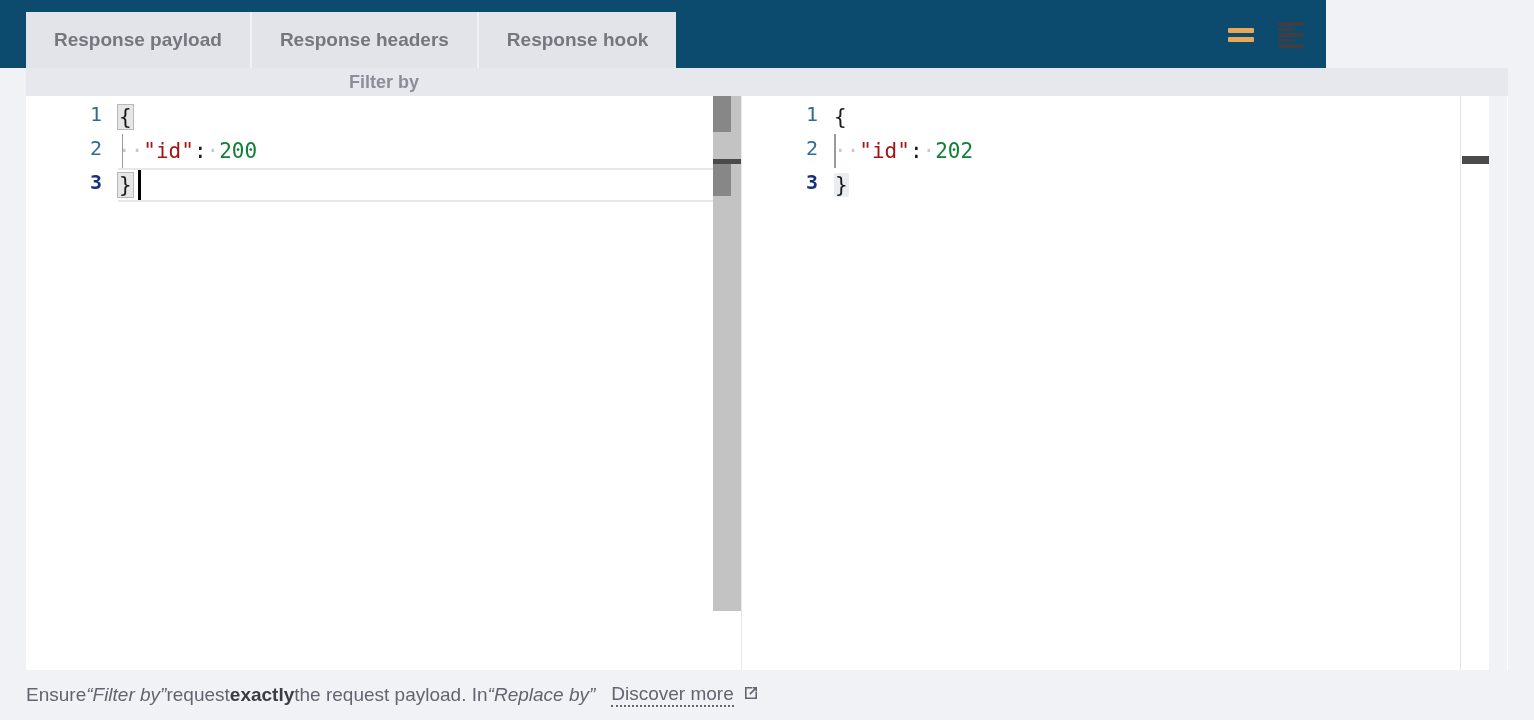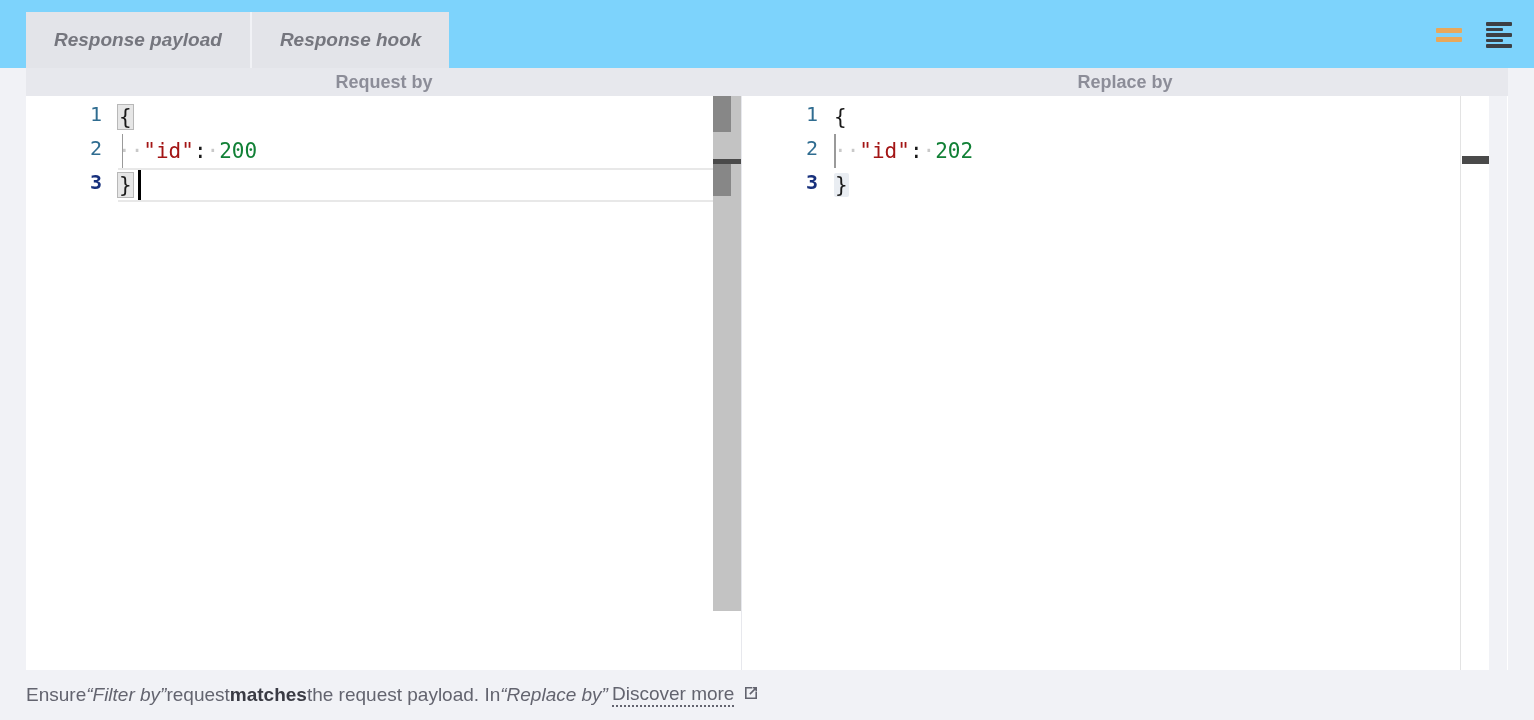--- a/index.html
+++ b/index.html
@@ -15,24 +15,23 @@
     position: relative;
     width: 1534px;
     height: 720px;
     background: #f1f2f6;
   }
 
   
   .tabbar {
     position: absolute;
     left: 0; top: 0;
-    width: 1534px;
+    width: 1326px;
     height: 68px;
-    background: #7dd3fc;
-    font-style: italic;
+    background: #0c4a6e;
   }
   .tabs {
     position: absolute;
     left: 26px; top: 12px;
     height: 56px;
     display: flex;
     align-items: stretch;
   }
   .tab {
     display: flex;
@@ -270,38 +269,41 @@
     padding-left: 26px;
     background: #f1f2f6;
     font-size: 19px;
     color: #63646f;
   }
   .footer em { font-style: italic; }
   .footer b { font-weight: bold; color: #3a3b44; }
   .disc {
     border-bottom: 2px dotted #63646f;
     cursor: pointer;
-    margin-left: 4px;
+    margin-left: 16px;
   }
   .ext-icon {
     display: inline-block;
     margin-left: 8px;
     vertical-align: -2px;
     cursor: pointer;
   }
 </style>
 </head>
 <body>
 
 <div id="app">
 
   <div class="tabbar">
     <div class="tabs">
       <div class="tab">
         <span>Response payload</span>
+      </div>
+      <div class="tab">
+        <span>Response headers</span>
       </div>
       <div class="tab">
         <span>Response hook</span>
       </div>
     </div>
 
     <div class="tab-actions">
       <div class="icon-btn">
         <div class="eq-line"></div>
         <div class="eq-line"></div>
@@ -311,24 +313,21 @@
         <div class="fmt-line fmt-s"></div>
         <div class="fmt-line fmt-l"></div>
         <div class="fmt-line fmt-s"></div>
         <div class="fmt-line fmt-l"></div>
       </div>
     </div>
   </div>
 
   <div class="subheader">
     <div class="subheader-cell left">
-      <span>Request by</span>
-    </div>
-    <div class="subheader-cell right">
-      <span>Replace by</span>
+      <span>Filter by</span>
     </div>
   </div>
 
   <div class="editors">
 
     <div class="editor editor-left">
 
       <div class="gutter">
         <div class="lineno" style="top:6px;">1</div>
         <div class="lineno" style="top:40px;">2</div>
@@ -376,21 +375,21 @@
         <div class="overview-mark" style="top:60px;"></div>
       </div>
       <div class="right-pad"></div>
     </div>
   </div>
 
   <div class="footer">
     <span>Ensure </span>
       <em>“Filter by”</em>
       <span> request </span>
-      <b>matches</b>
+      <b>exactly</b>
       <span> the request payload. In </span>
       <em>“Replace by”</em>
       <span class="disc">Discover more</span>
       <span class="ext-icon"><svg width="18" height="18" viewBox="0 0 18 18">
           <path d="M3 3 h7 v1.6 H4.6 v8.8 h8.8 V8 H15 v7 H3 Z" fill="#63646f"></path>
           <path d="M10.6 3 H15 v4.4 h-1.6 V5.7 l-5 5 L7.3 9.6 l5-5 H10.6 Z" fill="#63646f"></path>
         </svg></span>
   </div>
 
 </div>

